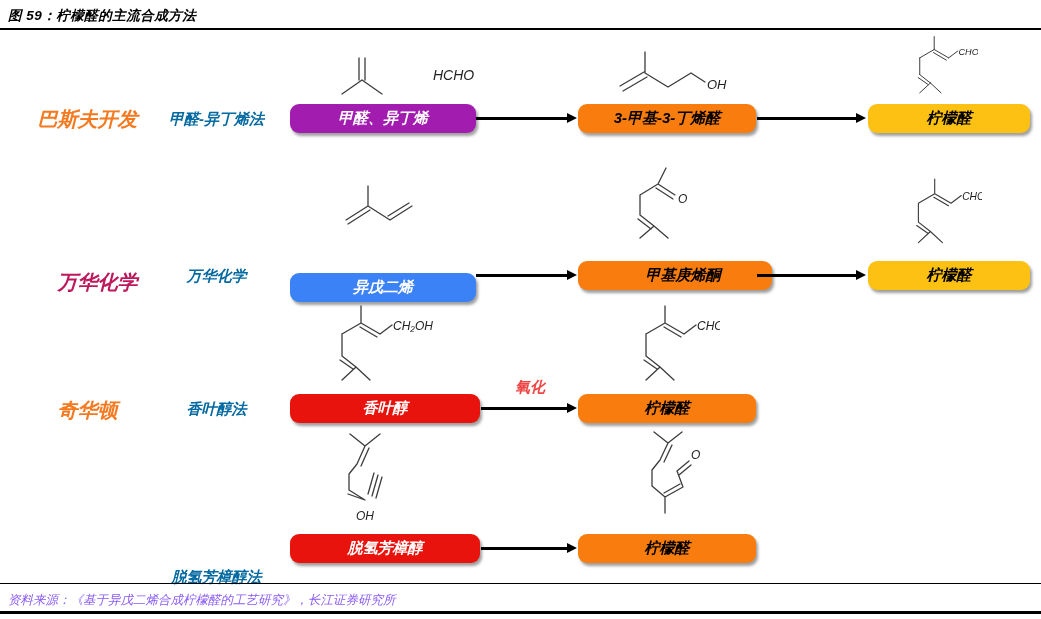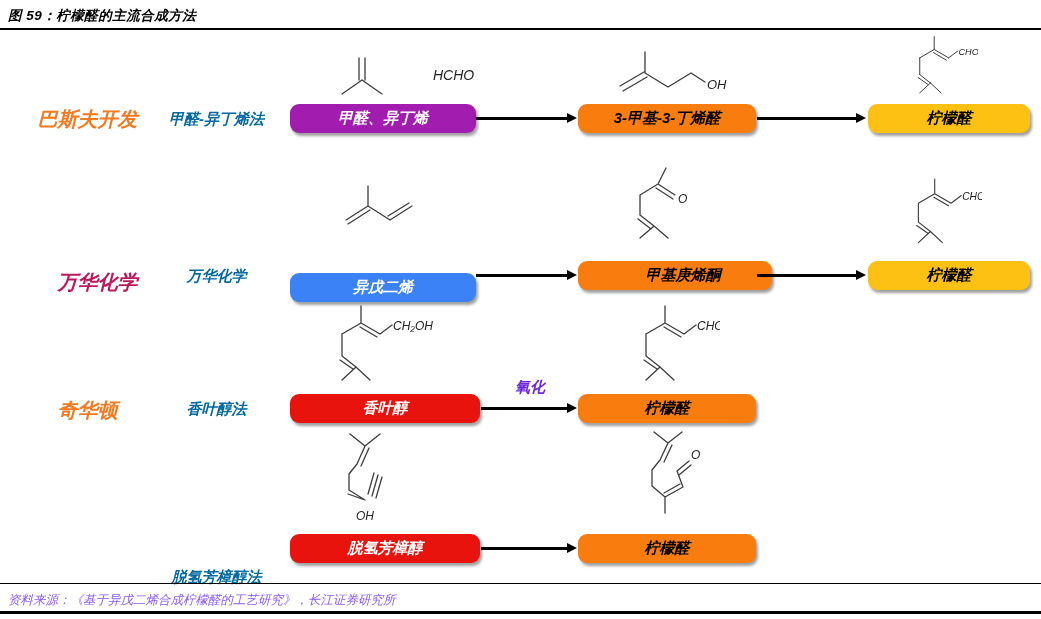--- a/index.html
+++ b/index.html
@@ -20,21 +20,21 @@
     height:29px;border-radius:9px;display:flex;align-items:center;justify-content:center;
     font-size:15px;font-weight:bold;color:#000;
     box-shadow:2px 3px 3px rgba(0,0,0,.38);
   }
   .box.light{color:#fff;}
   .arrow{height:2.5px;background:#000;}
   .arrow::after{
     content:"";position:absolute;right:-9px;top:50%;transform:translateY(-50%);
     border-left:10px solid #000;border-top:5.5px solid transparent;border-bottom:5.5px solid transparent;
   }
-  .arrow-label{font-size:15px;font-weight:bold;color:#6d28d9;text-align:center;}
+  .arrow-label{font-size:15px;font-weight:bold;color:#ef4444;text-align:center;}
   .mol path{fill:none;stroke:#3c3c3c;stroke-width:1.3;stroke-linecap:round;}
   .mol text{fill:#222;font-family:"Liberation Sans","DejaVu Sans",sans-serif;}
   .mol-label{font-size:14px;color:#222;margin-left:48px;}
 </style>
 </head>
 <body>
 
 <div id="page">
 
   <div class="abs title">图 59：柠檬醛的主流合成方法</div>

